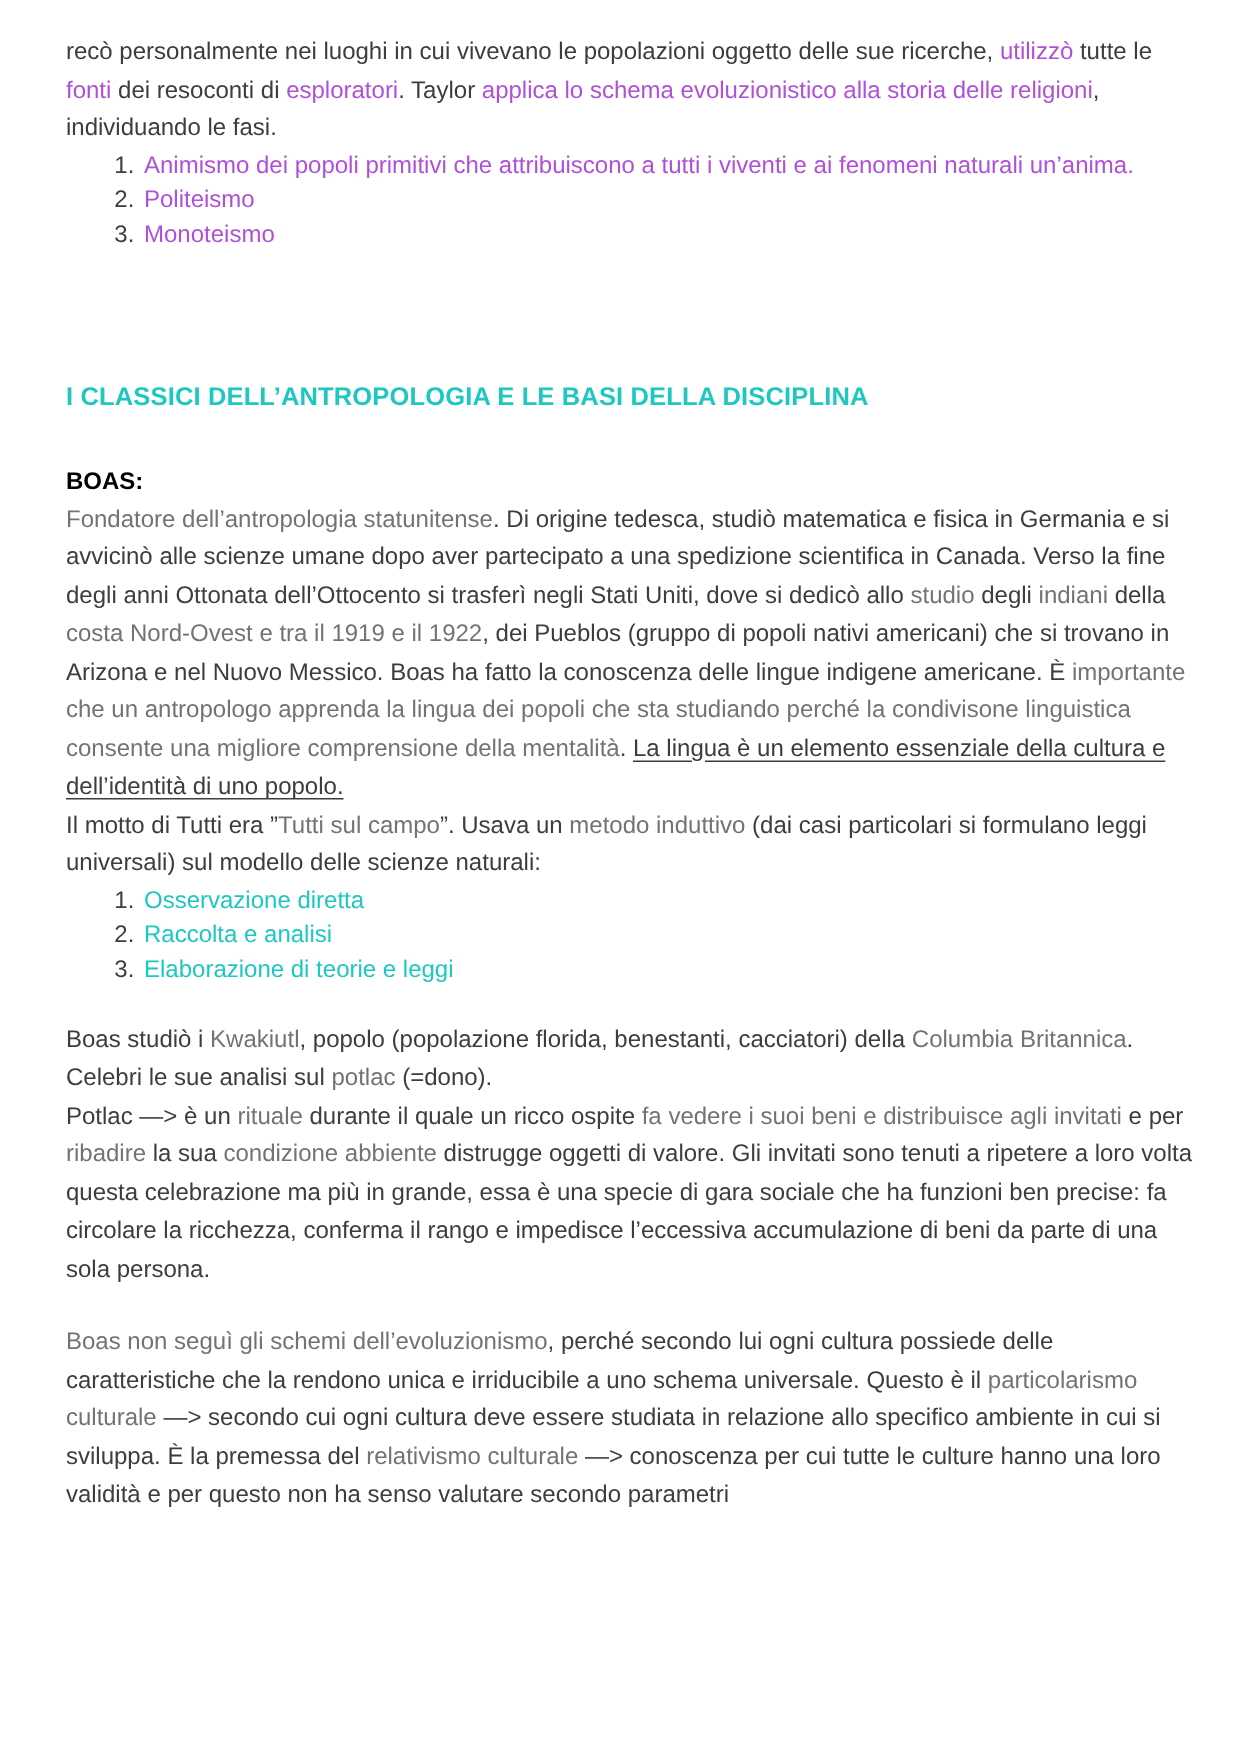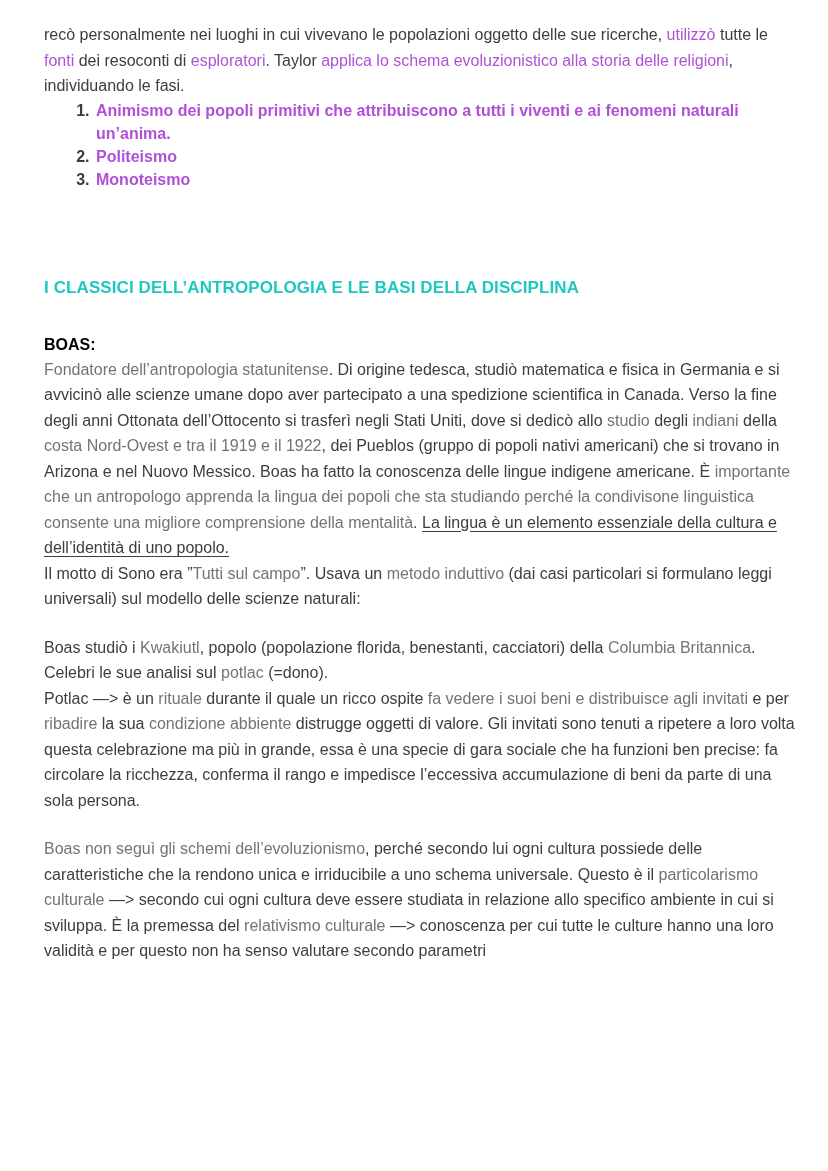--- a/index.html
+++ b/index.html
@@ -8,21 +8,21 @@
       font-family: "Liberation Sans", "DejaVu Sans", sans-serif;
       color: #3d3d3d;
       font-size: 16px;
     }
     .page { position: relative; padding: 22px 32px 0 44px; }
     p { margin: 0; line-height: 25.5px; }
     .pu { color: #b050d8; }
     .te { color: #737373; }
     .ul { text-decoration: underline; text-underline-offset: 3px; }
     ol { margin: 0; padding-left: 50px; }
-    ol li { line-height: 23px; padding-left: 2px; font-weight: bold; }
+    ol li { line-height: 23px; padding-left: 2px; }
     ol.purple li { color: #b050d8; }
     ol.teal li { color: #1ec8c0; }
     ol li::marker { color: #3d3d3d; }
     h1 {
       margin: 0; font-size: 17px; font-weight: bold; color: #1ec8c0;
       line-height: 28px; letter-spacing: 0.1px;
     }
     h2 { margin: 0; font-size: 16px; font-weight: bold; color: #000000; line-height: 25px; }
     .gap-lg { height: 83px; }
     .gap-md { height: 30px; }
@@ -37,19 +37,24 @@
       <li>Animismo dei popoli primitivi che attribuiscono a tutti i viventi e ai fenomeni naturali un’anima.</li>
       <li>Politeismo</li>
       <li>Monoteismo</li>
     </ol>
 
   <div class="gap-lg"></div>
   <h1>I CLASSICI DELL’ANTROPOLOGIA E LE BASI DELLA DISCIPLINA</h1>
   <div class="gap-md"></div>
   <h2>BOAS:</h2>
   <p><span class="te">Fondatore dell’antropologia statunitense</span><span>. Di origine tedesca, studiò matematica e fisica in Germania e si avvicinò alle scienze umane dopo aver partecipato a una spedizione scientifica in Canada. Verso la fine degli anni Ottonata dell’Ottocento si trasferì negli Stati Uniti, dove si dedicò allo </span><span class="te">studio</span><span> degli </span><span class="te">indiani</span><span> della </span><span class="te">costa Nord-Ovest e tra il 1919 e il 1922</span><span>, dei Pueblos (gruppo di popoli nativi americani) che si trovano in Arizona e nel Nuovo Messico. Boas ha fatto la conoscenza delle lingue indigene americane. È </span><span class="te">importante che un antropologo apprenda la lingua dei popoli che sta studiando perché la condivisone linguistica consente una migliore comprensione della mentalità</span><span>. </span><span class="ul">La lingua è un elemento essenziale della cultura e dell’identità di uno popolo.</span></p>
-  <p><span>Il motto di Sono era ”</span><span class="te">Tutti sul campo</span><span>”. Usava un </span><span class="te">metodo induttivo</span><span> (dai casi particolari si formulano leggi universali) sul modello delle scienze naturali:</span></p>
+  <p><span>Il motto di Tutti era ”</span><span class="te">Tutti sul campo</span><span>”. Usava un </span><span class="te">metodo induttivo</span><span> (dai casi particolari si formulano leggi universali) sul modello delle scienze naturali:</span></p>
+  <ol class="teal">
+      <li>Osservazione diretta</li>
+      <li>Raccolta e analisi</li>
+      <li>Elaborazione di teorie e leggi</li>
+    </ol>
   <div class="gap-sm"></div>
   <p><span>Boas studiò i </span><span class="te">Kwakiutl</span><span>, popolo (popolazione florida, benestanti, cacciatori) della </span><span class="te">Columbia Britannica</span><span>. Celebri le sue analisi sul </span><span class="te">potlac</span><span> (=dono).</span></p>
   <p><span>Potlac —&gt; è un </span><span class="te">rituale</span><span> durante il quale un ricco ospite </span><span class="te">fa vedere i suoi beni e distribuisce agli invitati</span><span> e per </span><span class="te">ribadire</span><span> la sua </span><span class="te">condizione abbiente</span><span> distrugge oggetti di valore. Gli invitati sono tenuti a ripetere a loro volta questa celebrazione ma più in grande, essa è una specie di gara sociale che ha funzioni ben precise: fa circolare la ricchezza, conferma il rango e impedisce l’eccessiva accumulazione di beni da parte di una sola persona.</span></p>
   <div class="gap-sm"></div>
   <p><span class="te">Boas non seguì gli schemi dell’evoluzionismo</span><span>, perché secondo lui ogni cultura possiede delle caratteristiche che la rendono unica e irriducibile a uno schema universale. Questo è il </span><span class="te">particolarismo culturale</span><span> —&gt; secondo cui ogni cultura deve essere studiata in relazione allo specifico ambiente in cui si sviluppa. È la premessa del </span><span class="te">relativismo culturale</span><span> —&gt; conoscenza per cui tutte le culture hanno una loro validità e per questo non ha senso valutare secondo parametri</span></p>
 </div>
 
 </body></html>

